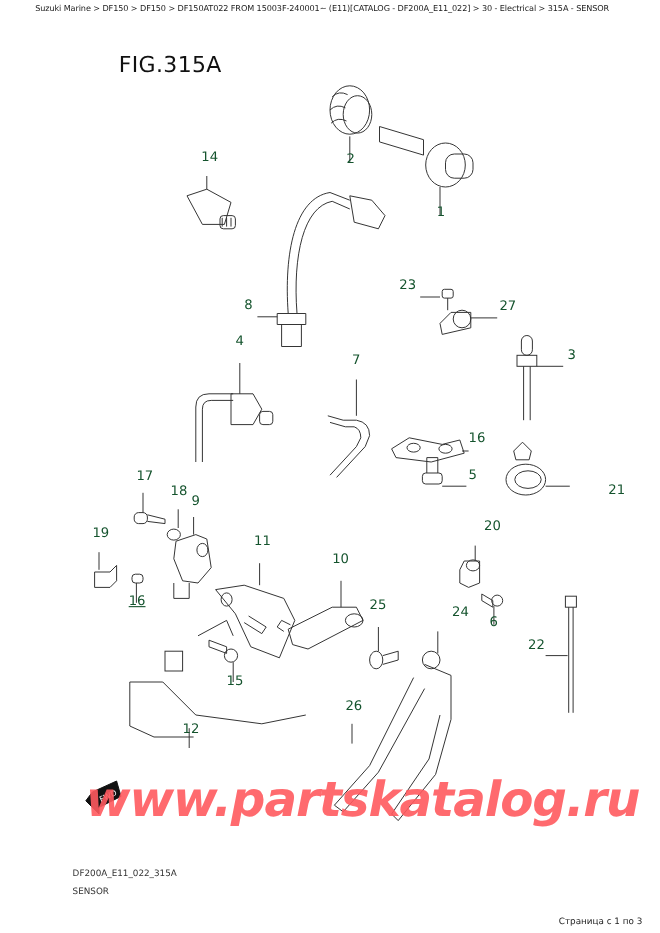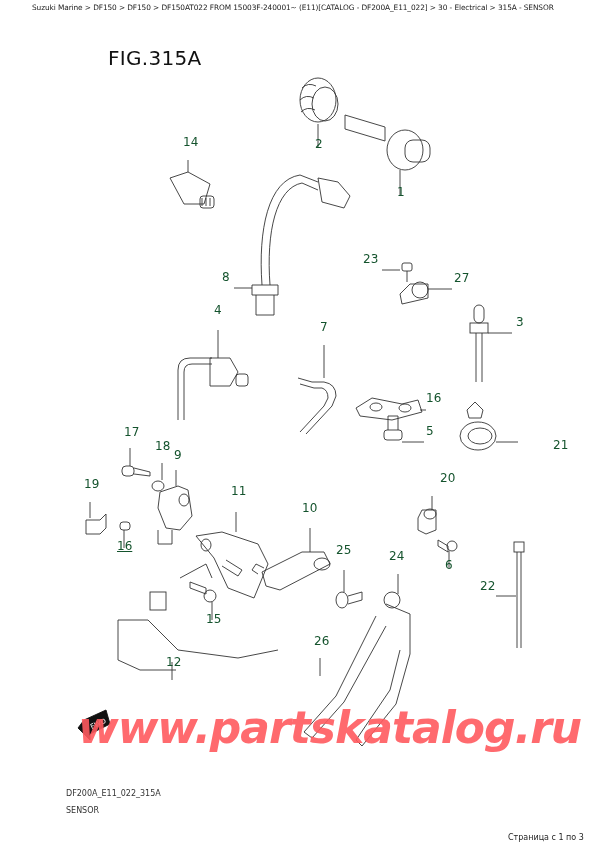--- a/index.html
+++ b/index.html
@@ -212,21 +212,21 @@
     <div class="callout" style="left: 183px; top: 136px;">14</div>
     <div class="callout" style="left: 206px; top: 613px;">15</div>
     <div class="callout" style="left: 117px; top: 540px; text-decoration: underline;">16</div>
     <div class="callout" style="left: 124px; top: 426px;">17</div>
     <div class="callout" style="left: 155px; top: 440px;">18</div>
     <div class="callout" style="left: 84px; top: 478px;">19</div>
     <div class="callout" style="left: 424px; top: 472px; margin-left: 16px;">20</div>
     <div class="callout" style="left: 521px; top: 439px; margin-left: 32px;">21</div>
     <div class="callout" style="left: 480px; top: 580px;">22</div>
     <div class="callout" style="left: 363px; top: 253px;">23</div>
-    <div class="callout" style="left: 389px; top: 550px;">24</div>
+    <div class="callout" style="left: 411px; top: 550px;">24</div>
     <div class="callout" style="left: 336px; top: 544px;">25</div>
     <div class="callout" style="left: 314px; top: 635px;">26</div>
     <div class="callout" style="left: 454px; top: 272px;">27</div>
   </div>
 
 <div class="watermark">www.partskatalog.ru</div>
 
 <div class="code-label">DF200A_E11_022_315A</div>
 <div class="sensor-label">SENSOR</div>
 <div class="page-info">Страница с 1 по 3</div>

